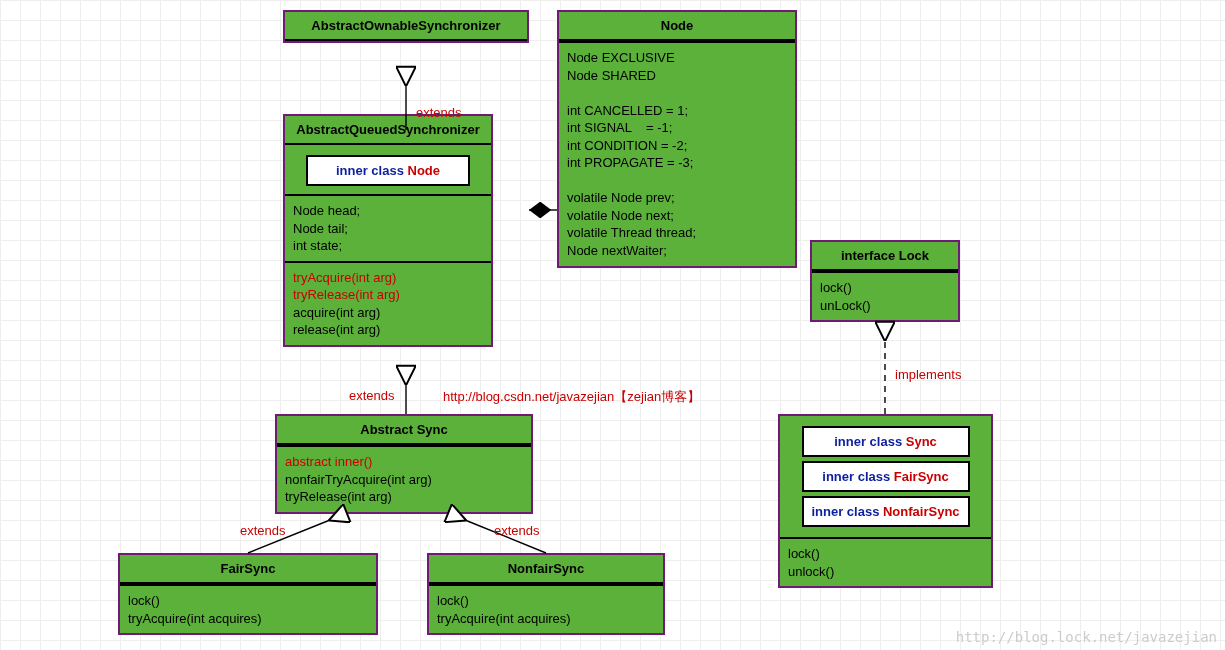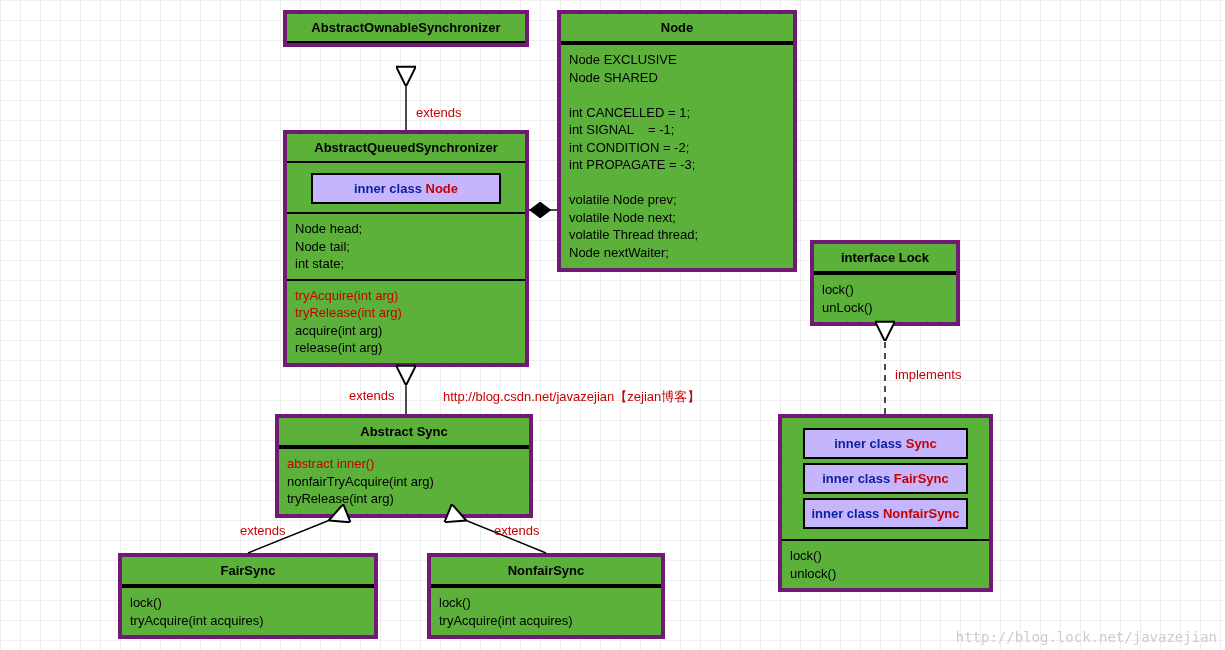--- a/index.html
+++ b/index.html
@@ -1,39 +1,39 @@
 <!DOCTYPE html>
 <html><head>
 <meta charset="utf-8">
 <style>
   html,body{margin:0;padding:0;width:1225px;height:650px;overflow:hidden;font-family:Arial,Helvetica,sans-serif;font-size:13px;color:#000}
   .grid{position:absolute;inset:0;background:#fff;
     background-image:linear-gradient(#eee 1px,transparent 1px),linear-gradient(90deg,#eee 1px,transparent 1px);
     background-size:20px 20px}
-  .box{position:absolute;background:#5bb13a;border:4px solid #701a75;box-sizing:border-box}
+  .box{position:absolute;background:#5bb13a;border:2px solid #701a75;box-sizing:border-box}
   .hdr{font-weight:bold;text-align:center;border-bottom:2px solid #000;padding:6px 4px}
   .sec{border-top:2px solid #000;padding:6px 8px;line-height:1.35}
   .sec:first-of-type{border-top:none}
   .red{color:#c80000}
-  .blue{position:relative;margin:4px auto;background:#c4b5fd;border:2px solid #000;color:#0b1f9f;font-weight:bold;text-align:center;padding:6px 4px;width:80%}
+  .blue{position:relative;margin:4px auto;background:#ffffff;border:2px solid #000;color:#0b1f9f;font-weight:bold;text-align:center;padding:6px 4px;width:80%}
   .blue span.r{color:#c80000}
   svg.overlay{position:absolute;inset:0;width:1225px;height:650px;pointer-events:none}
   .lbl{position:absolute;color:#c80000;font-size:13px}
   .watermark{position:absolute;right:8px;bottom:5px;color:#ccc;font-family:monospace;font-size:14px}
 </style>
 </head>
 <body>
 
 <div class="grid"></div>
 
 <div class="box" style="left:283px;top:10px;width:246px">
   <div class="hdr">AbstractOwnableSynchronizer</div>
 </div>
 
-<div class="box" style="left:283px;top:130px;width:246px">
+<div class="box" style="left:283px;top:114px;width:210px">
   <div class="hdr">AbstractQueuedSynchronizer</div>
   <div style="padding:6px 8px 4px">
     <div class="blue">
       <span>inner class </span><span class="r">Node</span>
     </div>
   </div>
   <div class="sec" style="white-space:pre">Node head;
 Node tail;
 int state;</div>
   <div class="sec">

